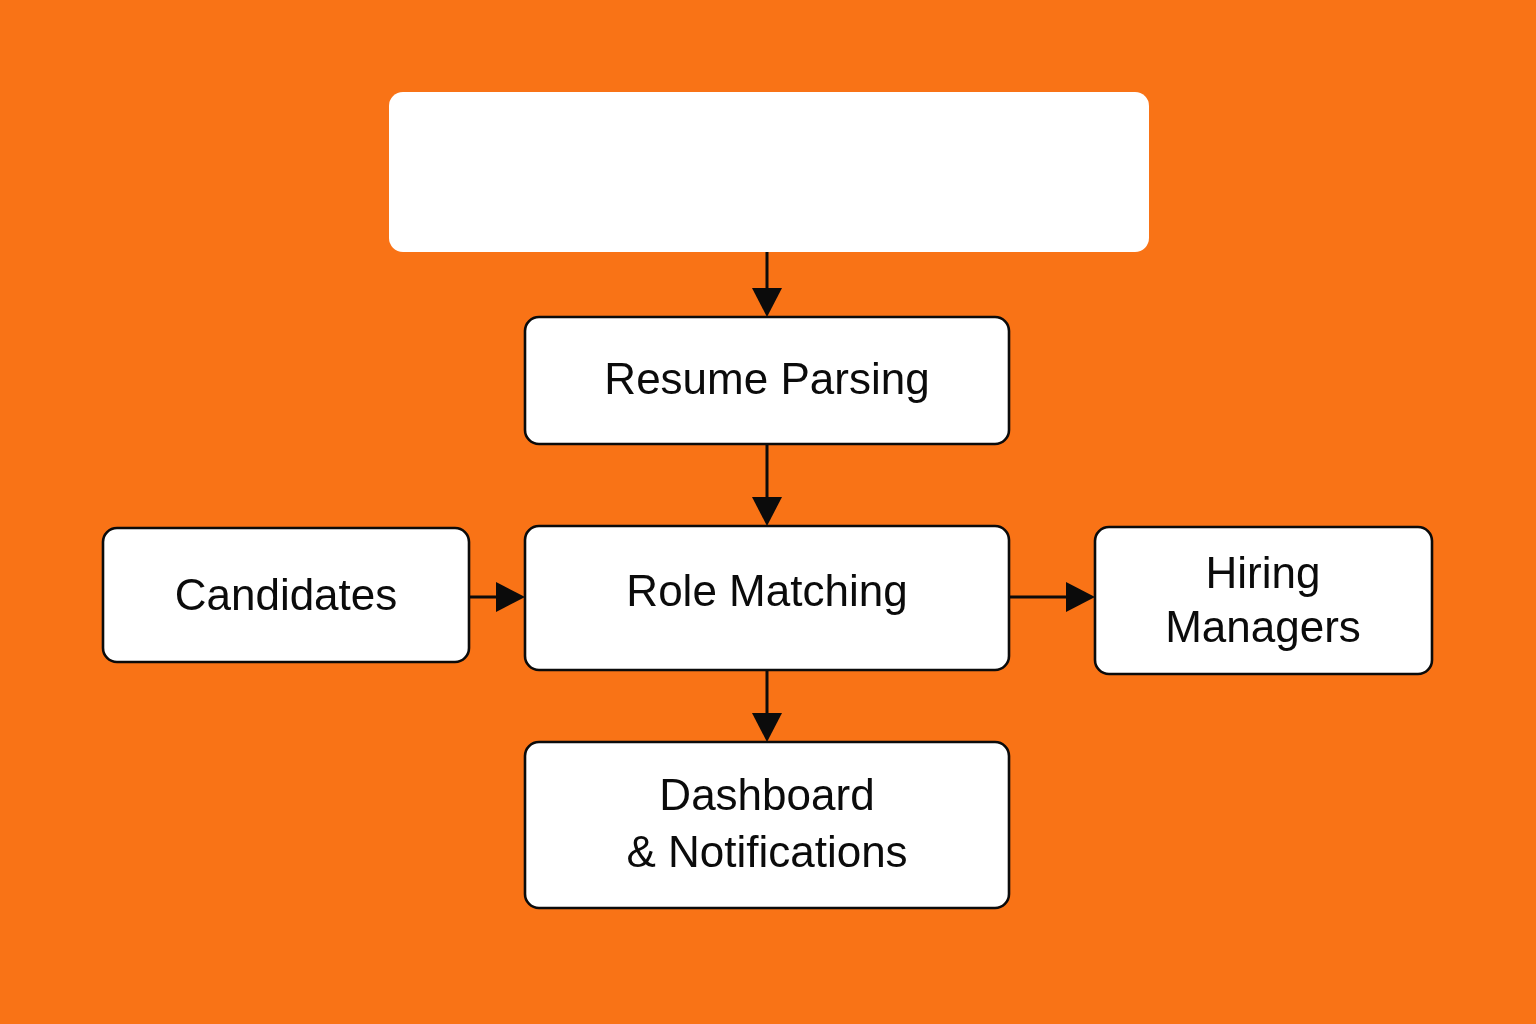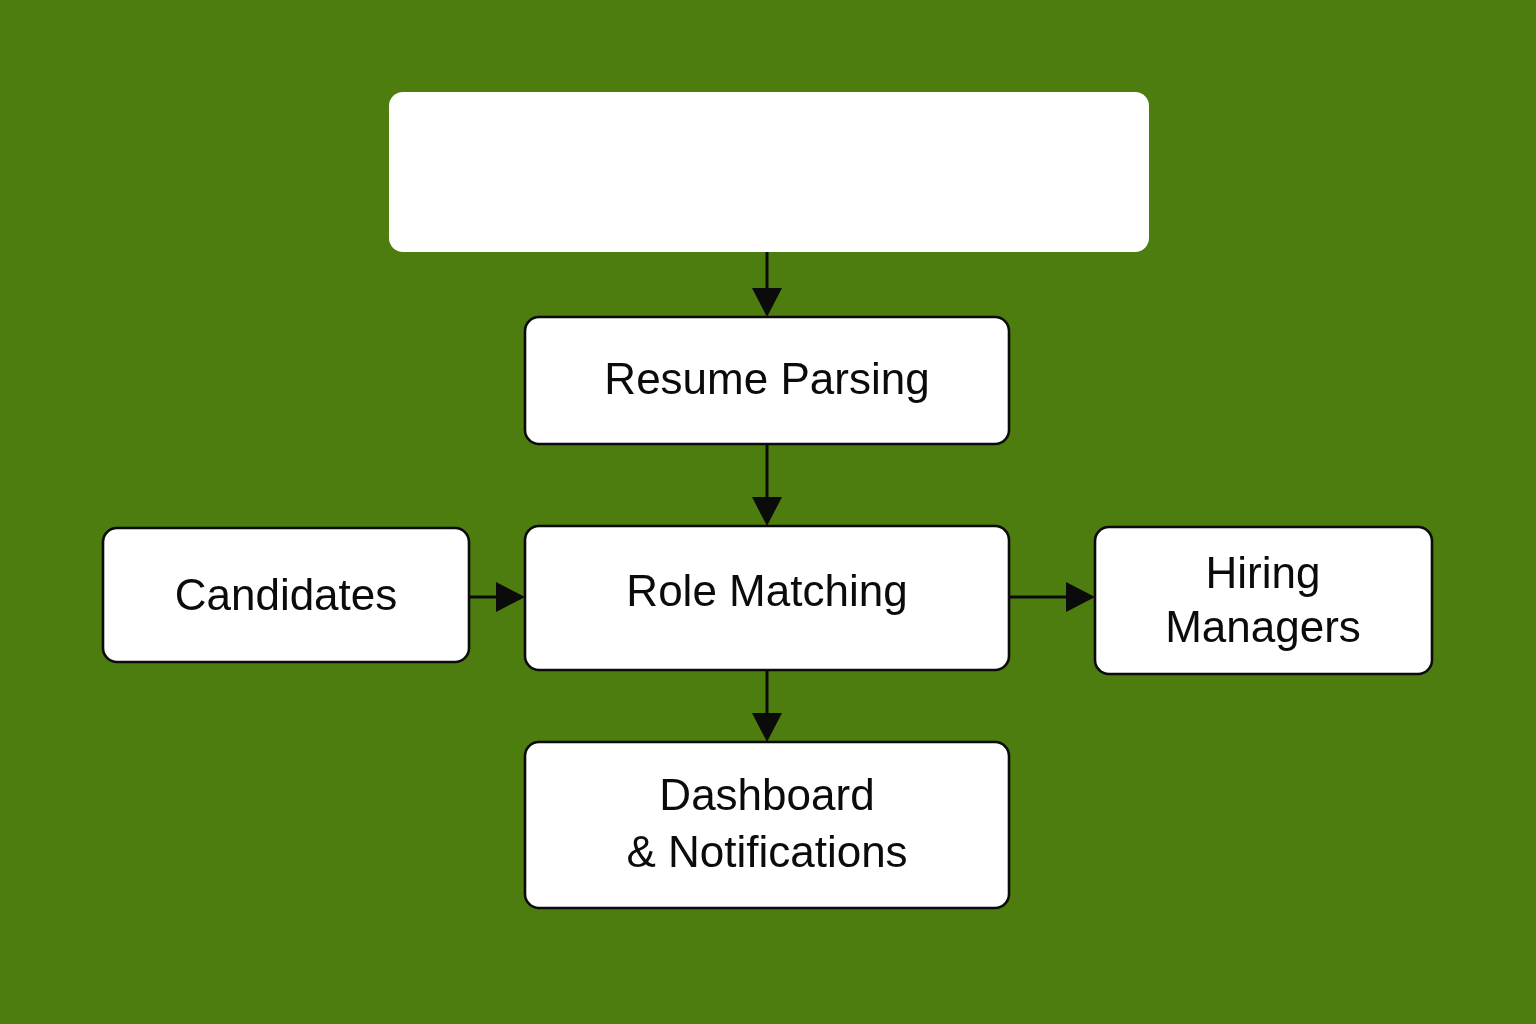--- a/index.html
+++ b/index.html
@@ -10,21 +10,21 @@
   body {
     width: 1536px;
     height: 1024px;
     font-family: "Liberation Sans", sans-serif;
     overflow: hidden;
   }
   #diagram-root {
     position: relative;
     width: 1536px;
     height: 1024px;
-    background: #4d7c0f;
+    background: #f97316;
   }
   svg#flowchart {
     position: absolute;
     top: 0;
     left: 0;
     width: 1536px;
     height: 1024px;
     display: block;
   }
   .node-box {

